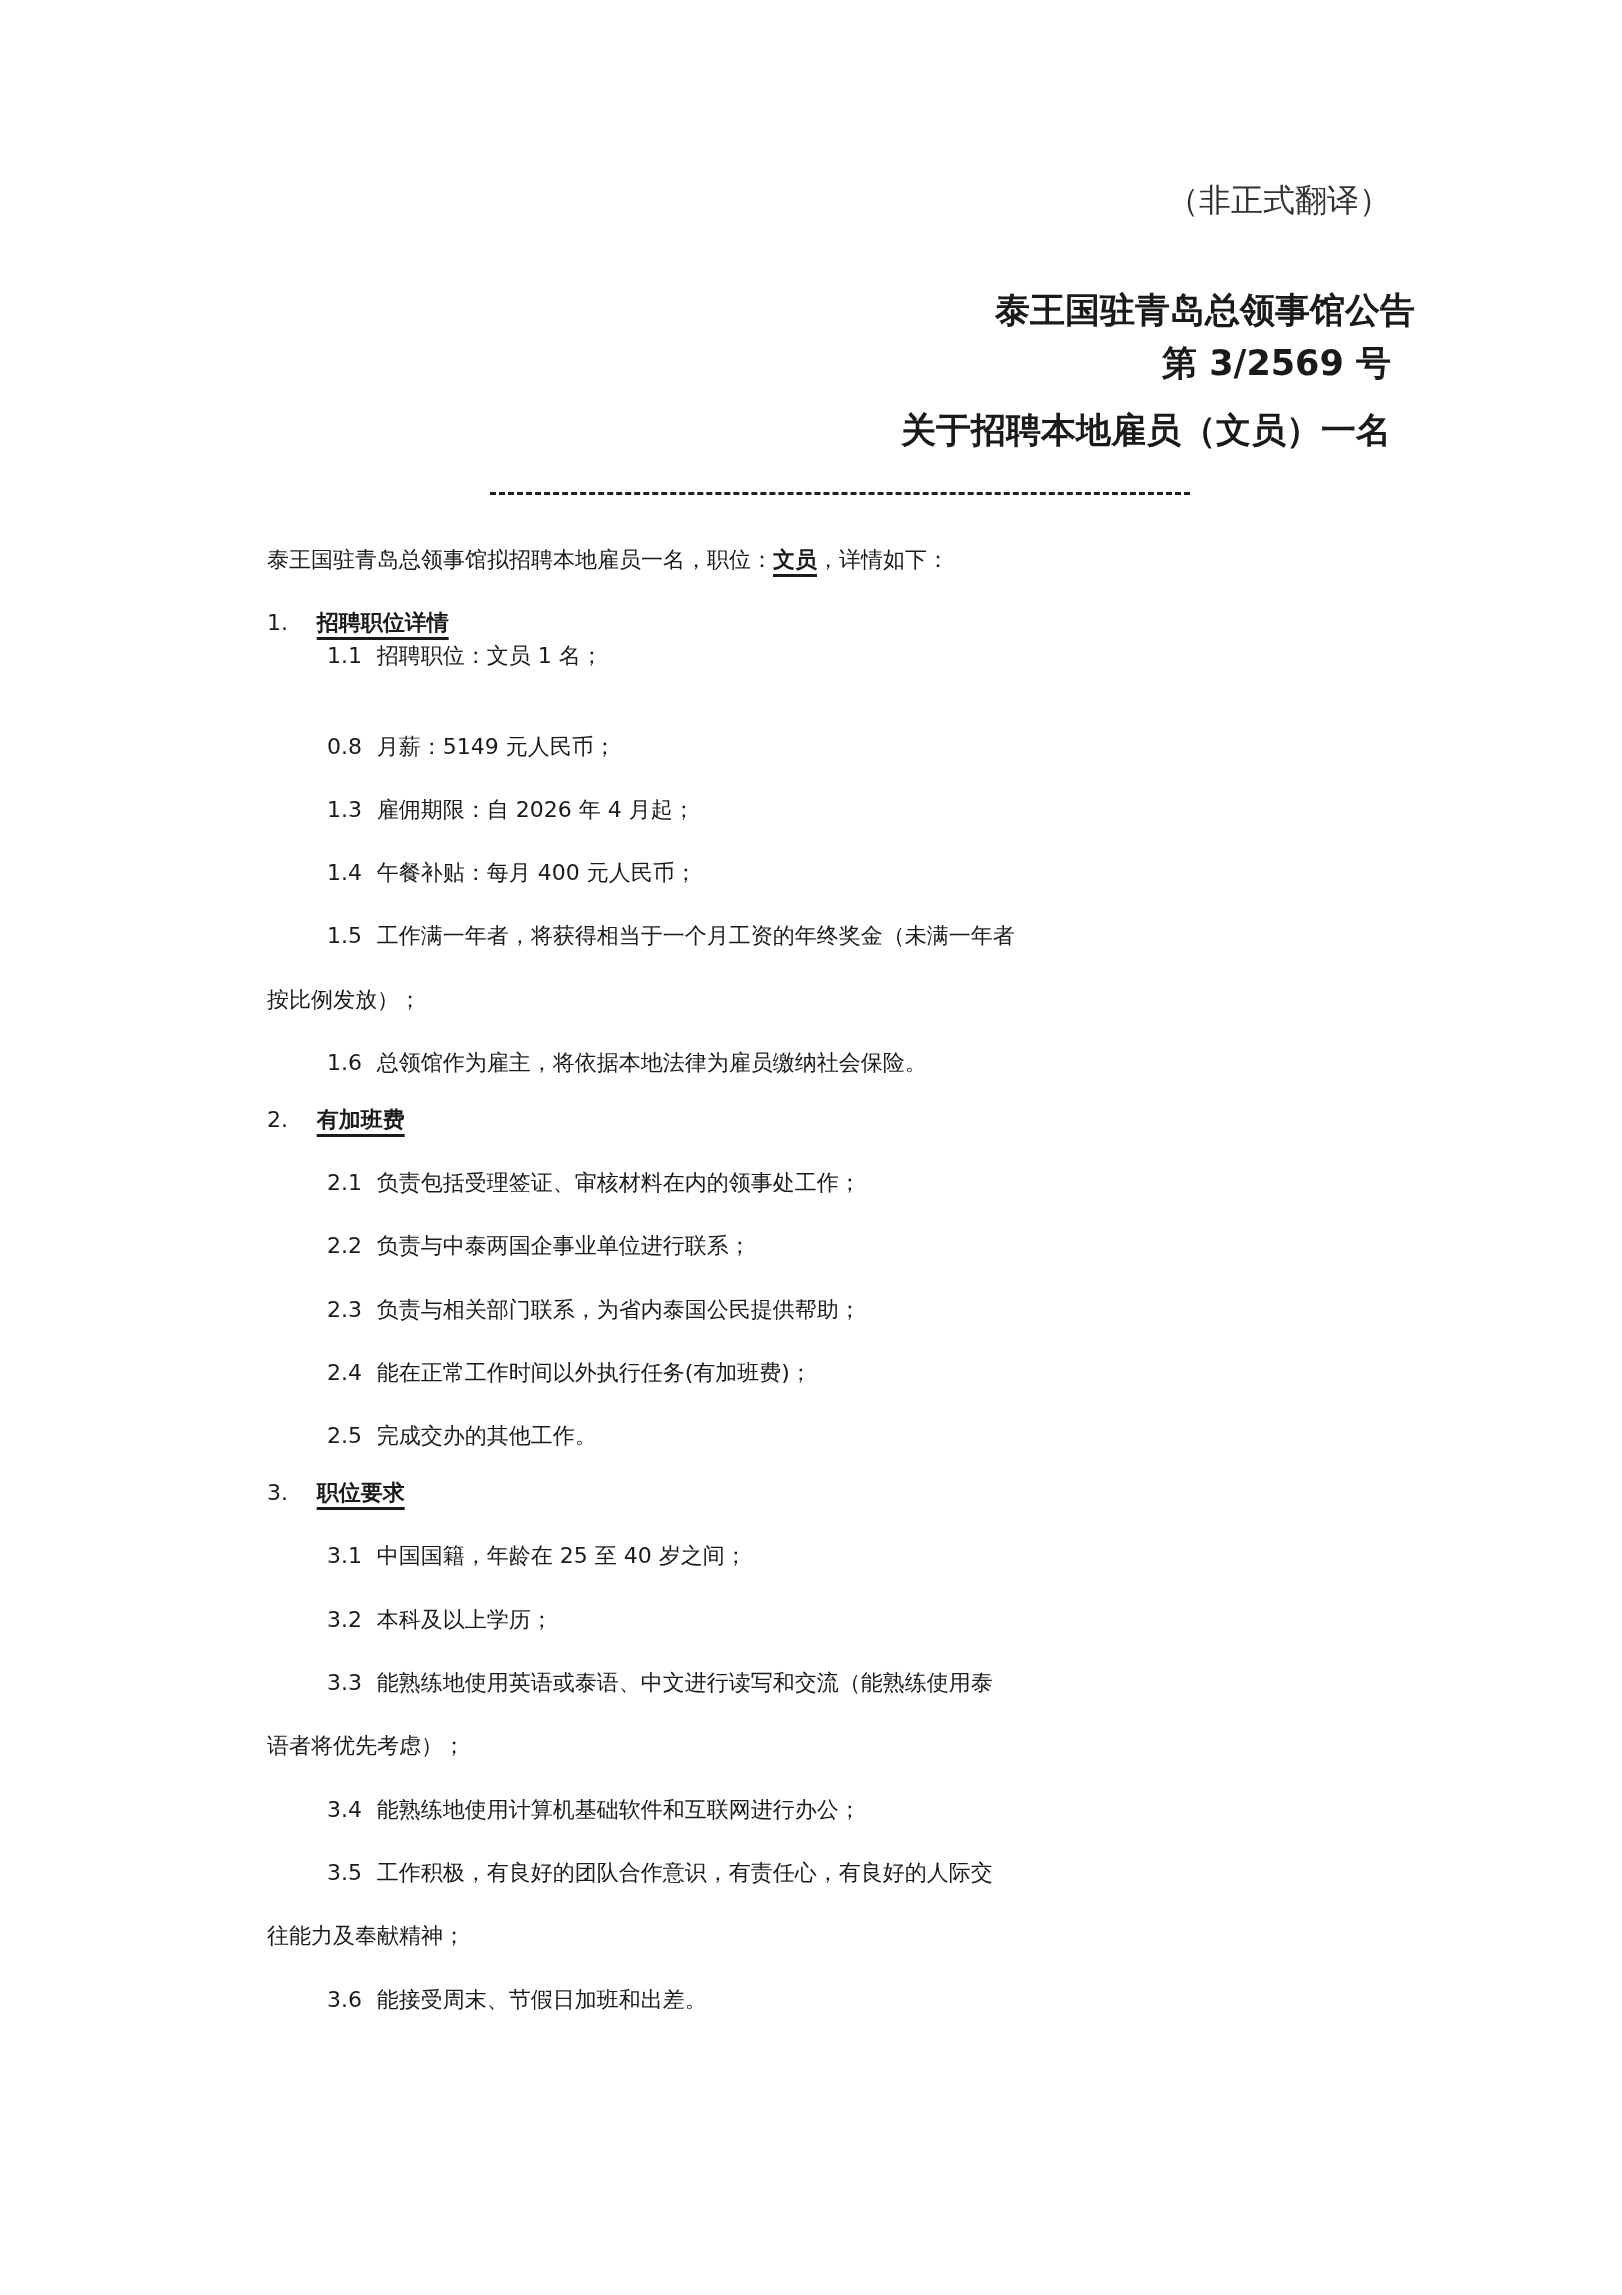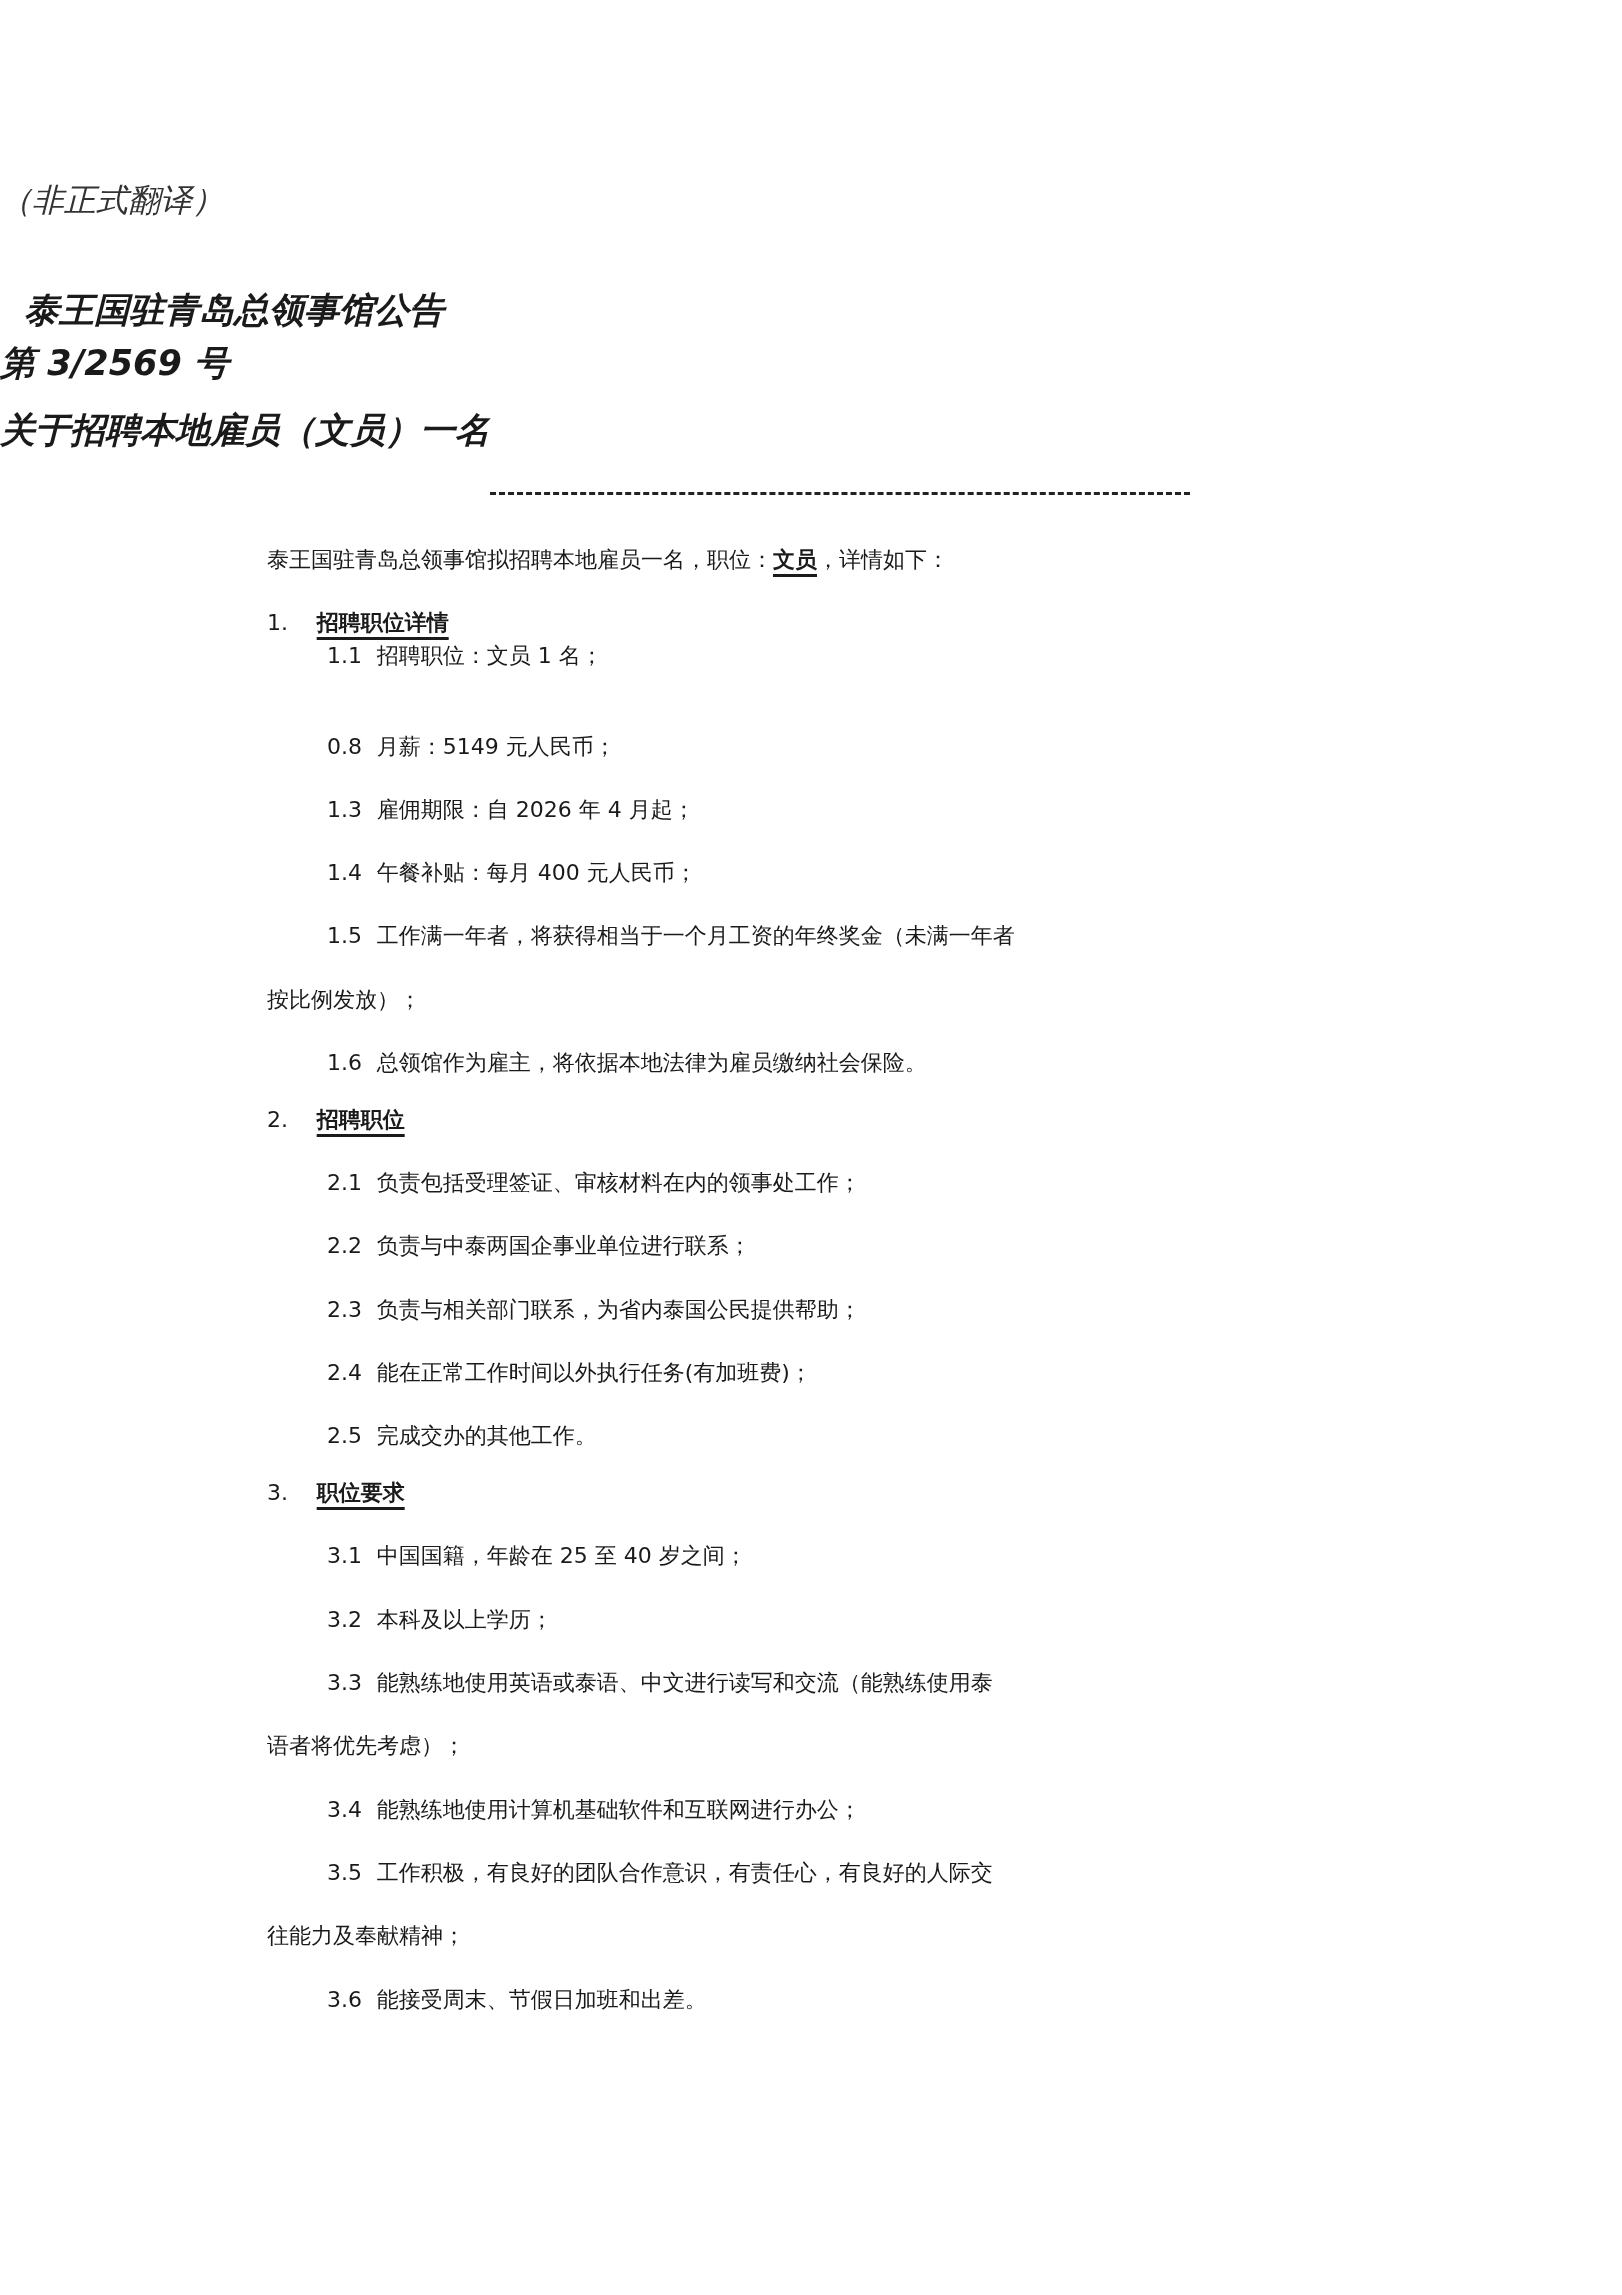--- a/index.html
+++ b/index.html
@@ -1,19 +1,19 @@
 <!DOCTYPE html>
 <html style="font-size:10.7px"><head>
 <meta charset="utf-8">
 <style>
   html, body { margin: 0; padding: 0; background: #ffffff; }
   body { width: 1623px; height: 2295px; position: relative; overflow: hidden;
          font-family: "DejaVu Sans", "Liberation Sans", sans-serif; color: #1a1a1a; }
   .line { position: absolute; white-space: nowrap; font-size: 22px; line-height: 40px; }
-  .center { left: 0; width: 1391px; text-align: left; font-style: italic; }
+  .center { left: 0; width: 1391px; text-align: right; }
   .title { font-weight: bold; font-size: 35px; }
   .sub { font-size: 32px; color: #333; }
   .hdr-label { font-weight: bold; text-decoration: underline; text-decoration-thickness: 2.7px; text-underline-offset: 6.7px; margin-left: 14px; }
   .ul { text-decoration: underline; text-decoration-thickness: 2.7px; text-underline-offset: 6.7px; font-weight: bold; }
   .dash { position: absolute; left: 490px; width: 700px; top: 492px; height: 0;
           border-top: 3.3px dashed #222; }
   .num { display: inline-block; margin-right: 14.7px; }
 </style>
 </head>
 <body>
@@ -36,21 +36,21 @@
   </div>
   <div class="line" style="top:636px; left:327px;"><span class="num">1.1</span><span>招聘职位：文员 1 名；</span></div>
   <div class="line" style="top:727px; left:327px;"><span class="num">0.8</span><span>月薪：5149 元人民币；</span></div>
   <div class="line" style="top:790px; left:327px;"><span class="num">1.3</span><span>雇佣期限：自 2026 年 4 月起；</span></div>
   <div class="line" style="top:853px; left:327px;"><span class="num">1.4</span><span>午餐补贴：每月 400 元人民币；</span></div>
   <div class="line" style="top:916px; left:327px;"><span class="num">1.5</span><span>工作满一年者，将获得相当于一个月工资的年终奖金（未满一年者</span></div>
   <div class="line" style="top:980px; left:267px;">按比例发放）；</div>
   <div class="line" style="top:1043px; left:327px;"><span class="num">1.6</span><span>总领馆作为雇主，将依据本地法律为雇员缴纳社会保险。</span></div>
 
   <div class="line" style="top:1100px; left:267px;">
-    <span class="num">2.</span><span class="hdr-label">招聘职位</span>
+    <span class="num">2.</span><span class="hdr-label">有加班费</span>
   </div>
   <div class="line" style="top:1163px; left:327px;"><span class="num">2.1</span><span>负责包括受理签证、审核材料在内的领事处工作；</span></div>
   <div class="line" style="top:1226px; left:327px;"><span class="num">2.2</span><span>负责与中泰两国企事业单位进行联系；</span></div>
   <div class="line" style="top:1290px; left:327px;"><span class="num">2.3</span><span>负责与相关部门联系，为省内泰国公民提供帮助；</span></div>
   <div class="line" style="top:1353px; left:327px;"><span class="num">2.4</span><span>能在正常工作时间以外执行任务(有加班费)；</span></div>
   <div class="line" style="top:1416px; left:327px;"><span class="num">2.5</span><span>完成交办的其他工作。</span></div>
 
   <div class="line" style="top:1473px; left:267px;">
     <span class="num">3.</span><span class="hdr-label">职位要求</span>
   </div>

